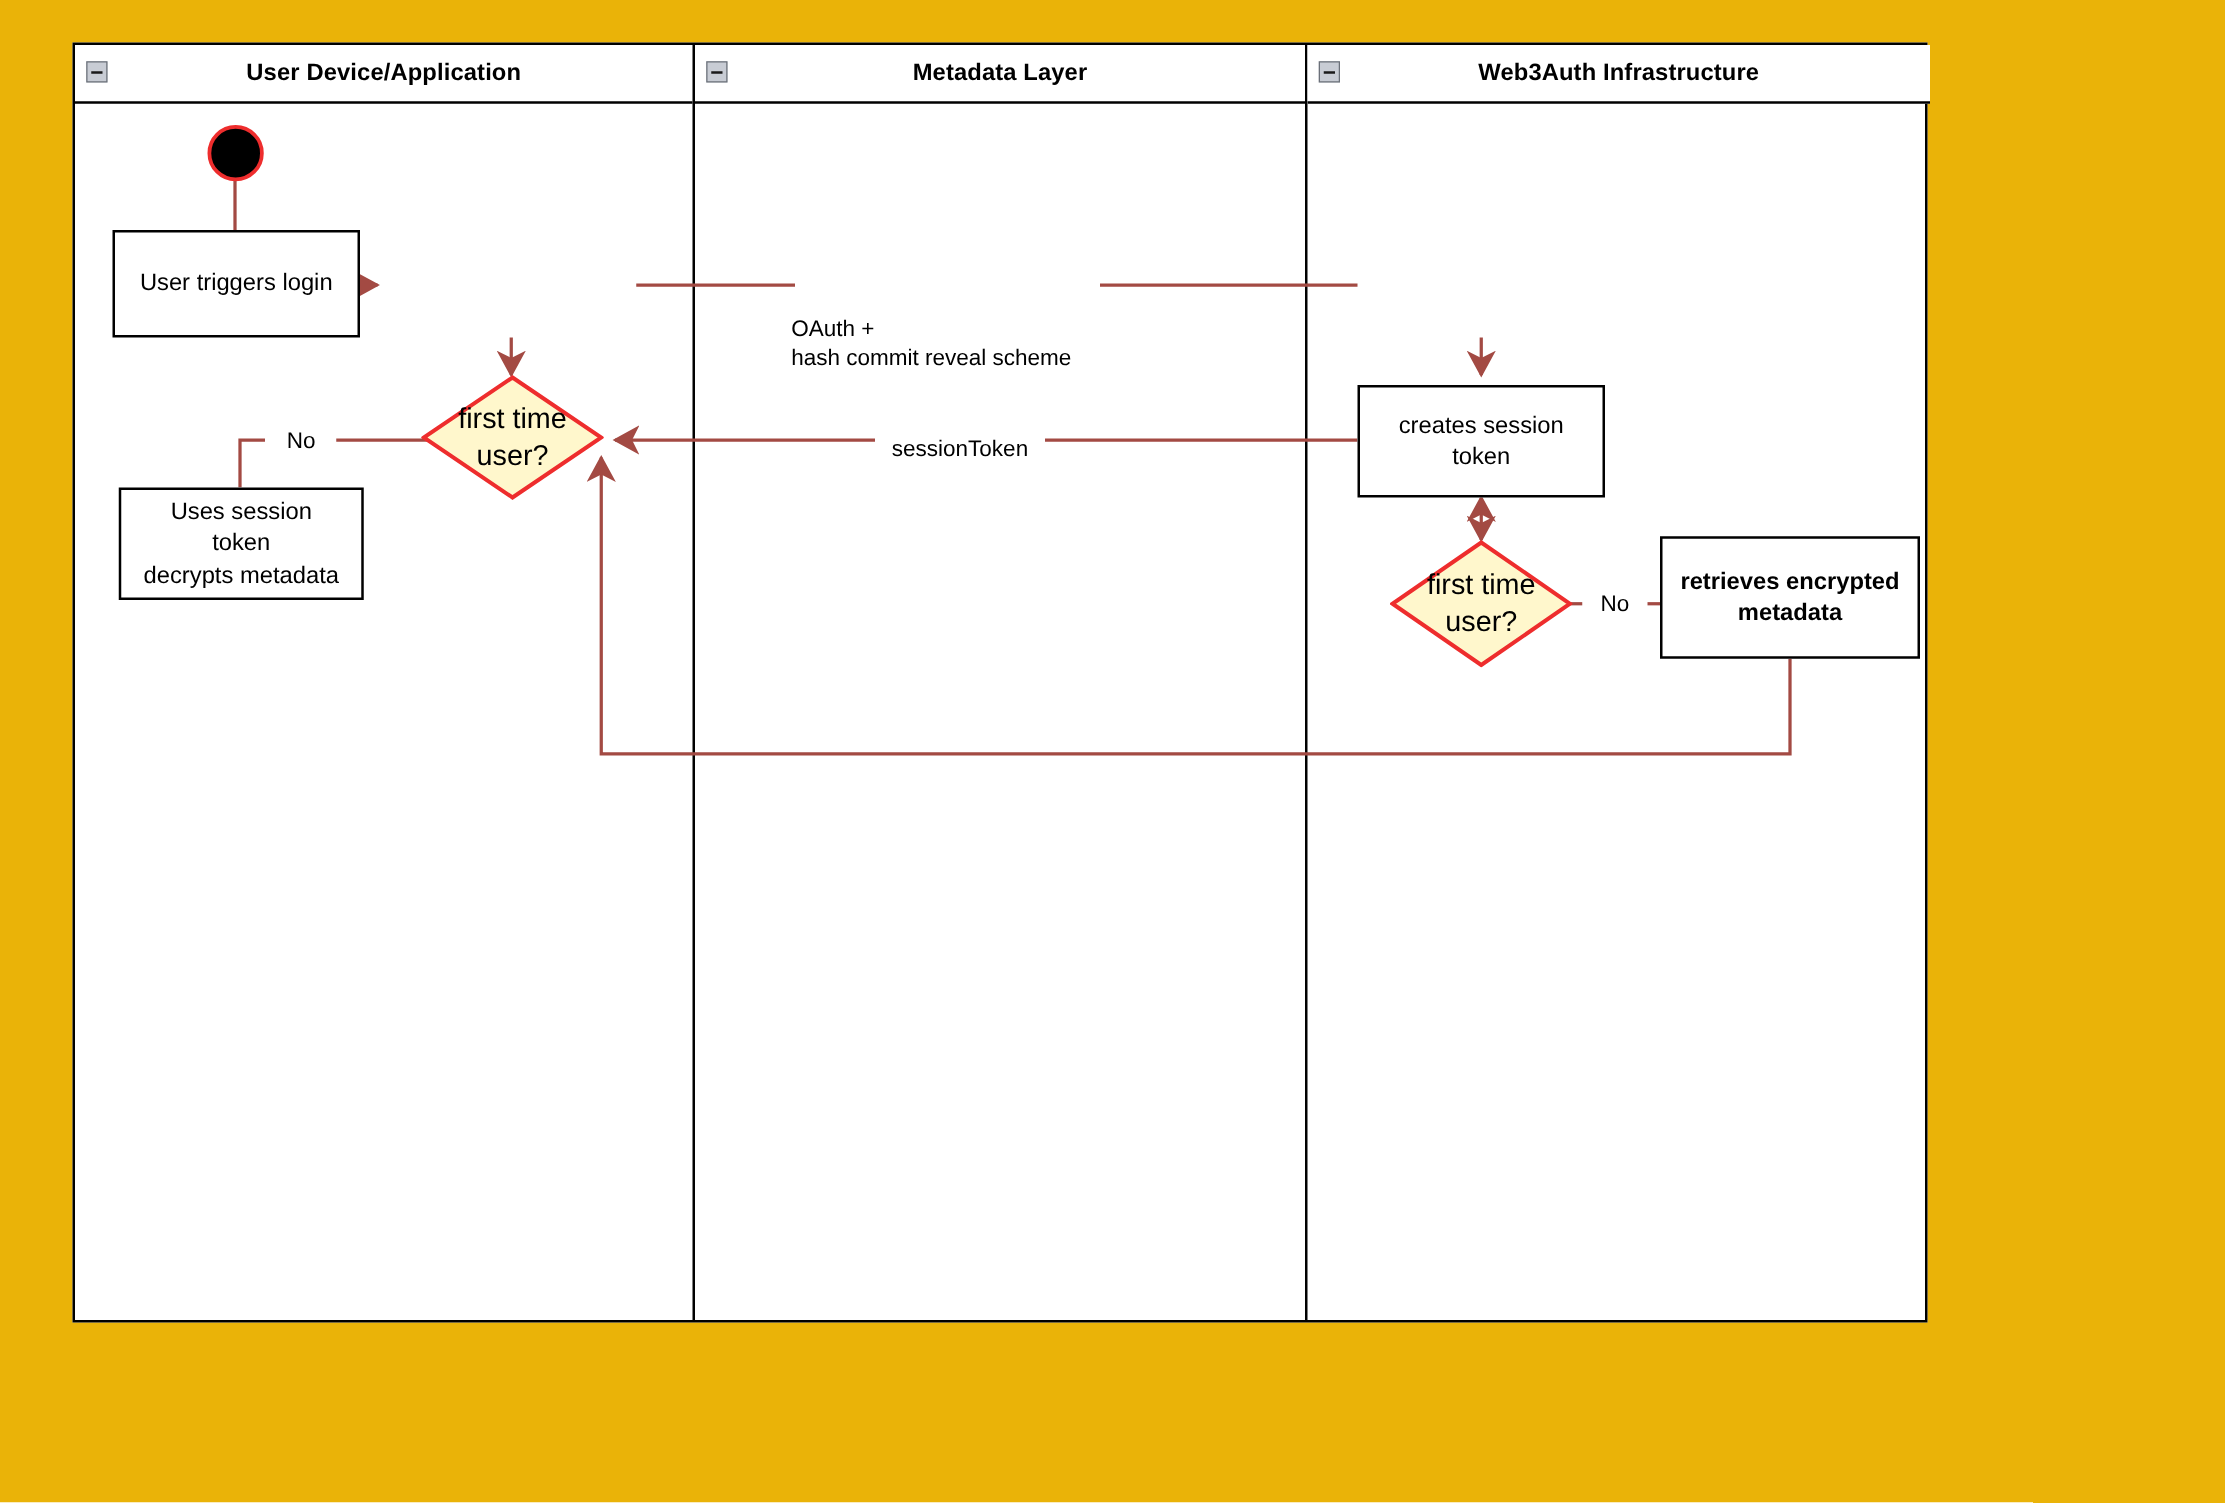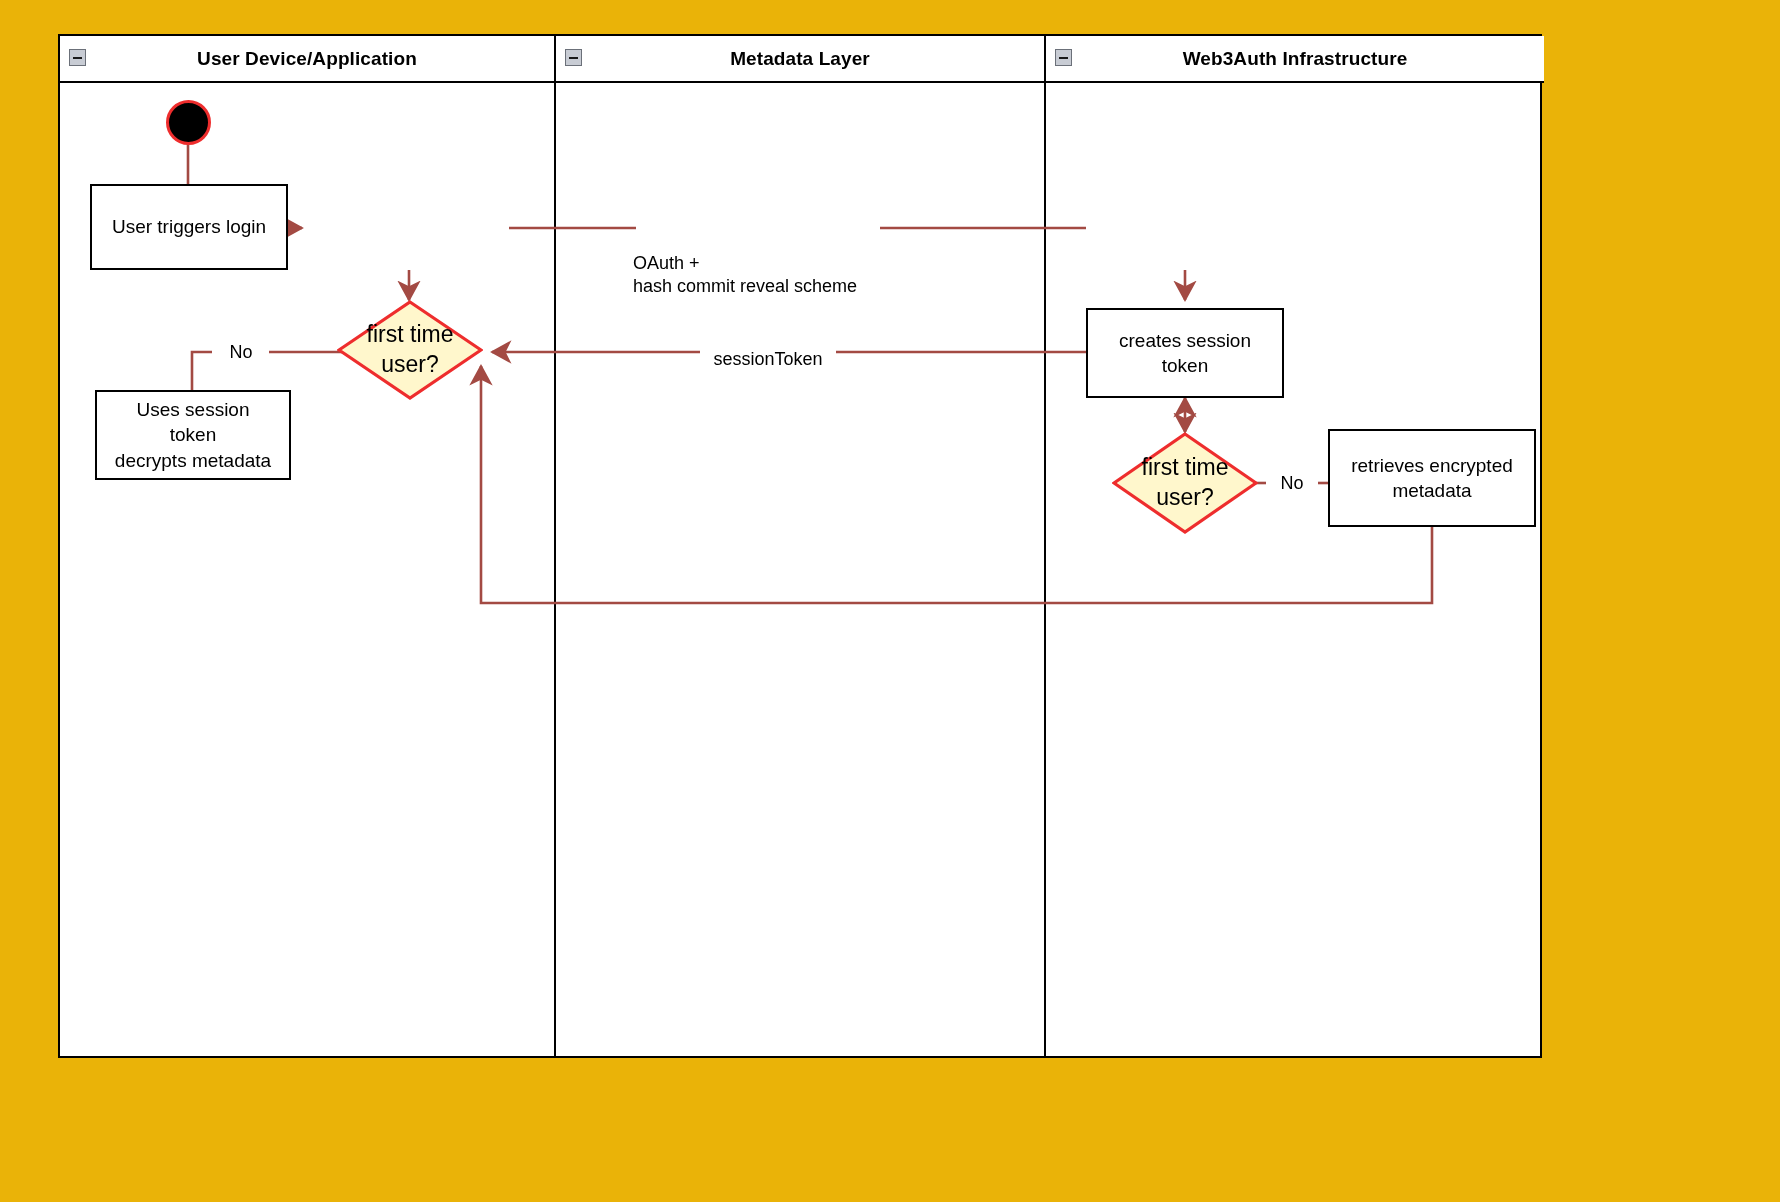--- a/index.html
+++ b/index.html
@@ -247,21 +247,21 @@
 
   <div class="decision-wrap" style="left:1112px; top:432px; width:146px; height:102px;">
     <svg class="decision-shape" viewBox="0 0 146 102" preserveAspectRatio="none">
       <polygon points="73,2 144,51 73,100 2,51" fill="#fff7cc" stroke="#ee2d2d" stroke-width="3.2"></polygon>
     </svg>
     <div class="decision-label" style="white-space:pre-line;">first time
 user?</div>
   </div>
 
   <div class="node activity" style="left:1328px; top:429px; width:208px; height:98px;">
-    <span style="white-space:pre-line;">retrieves encrypted
+    <span style="white-space:pre-line;font-weight:bold;">retrieves encrypted
 metadata</span>
   </div>
 
   <div class="edge-label" style="left:629px; top:204px; width:258px; text-align:left; white-space:pre-line;margin-top:48px;">OAuth +
 hash commit reveal scheme</div>
 
   <div class="edge-label" style="left:700px; top:348px; width:128px;">sessionToken</div>
 
   <div class="edge-label" style="left:213px; top:341px; width:48px;">No</div>
 

